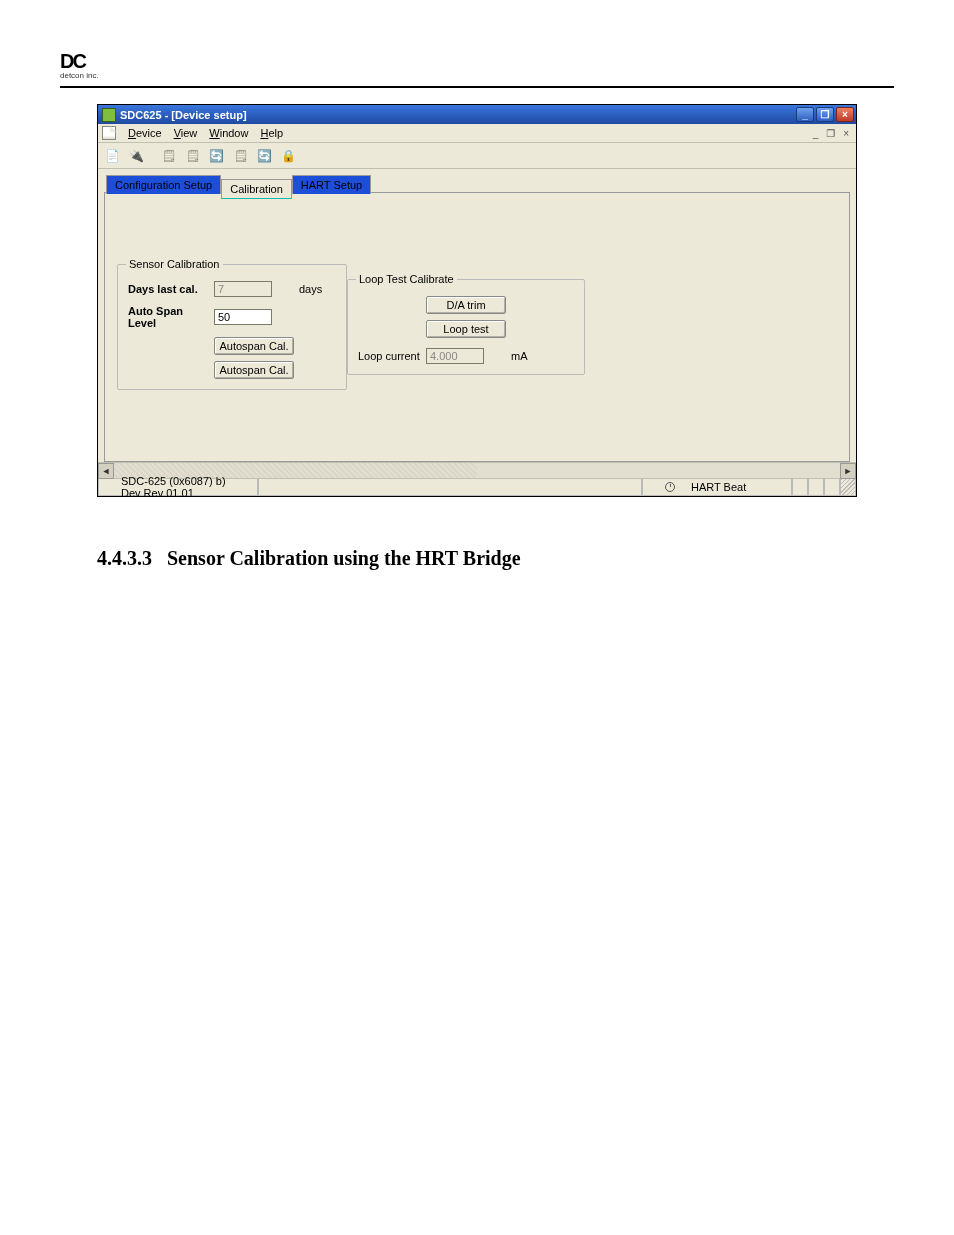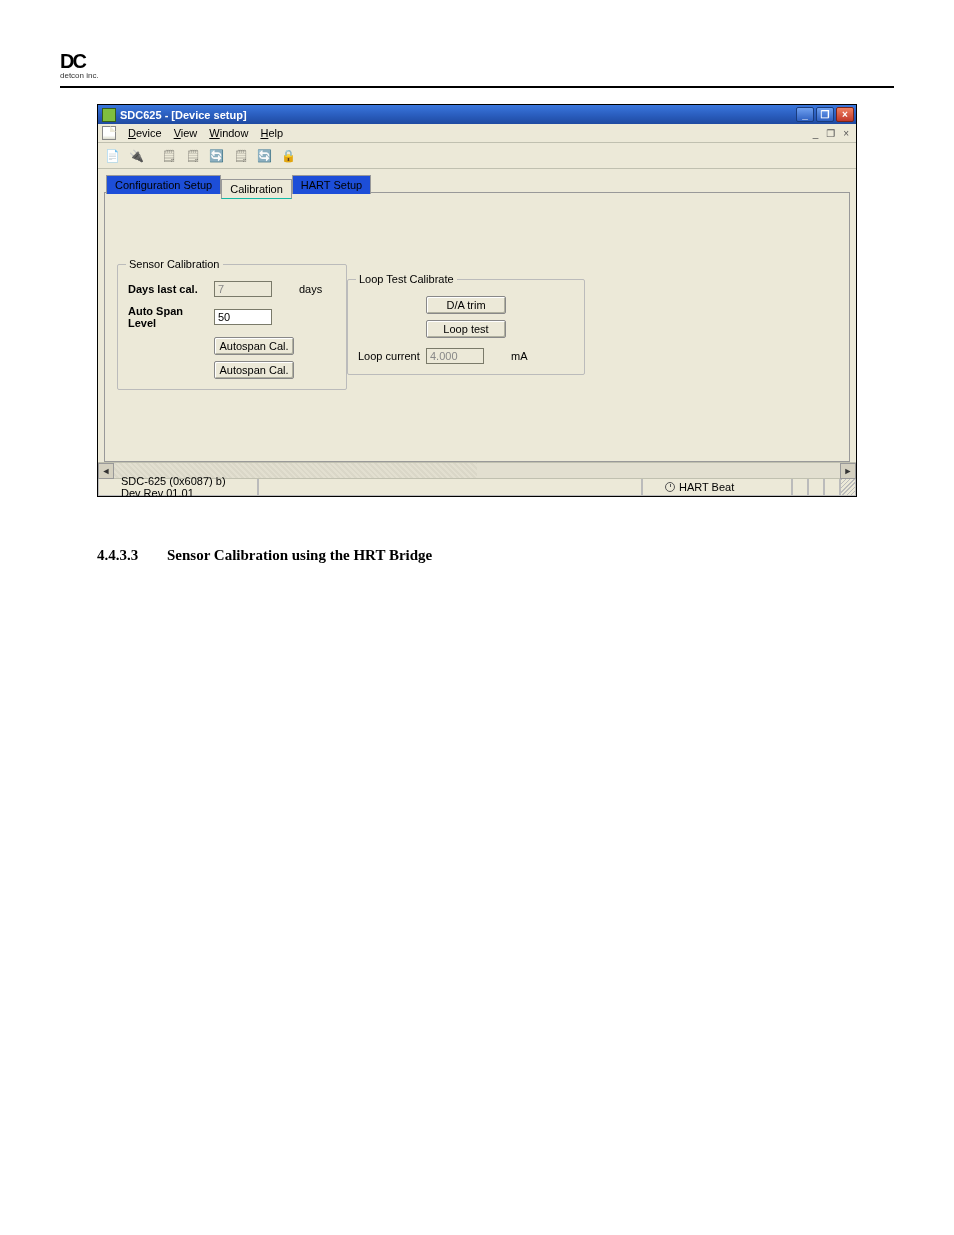--- a/index.html
+++ b/index.html
@@ -224,40 +224,40 @@
     font-size:11px;
   }
   .sb-cell {
     border:1px solid #bbb;
     border-top:none;
     padding:1px 22px;
     display:flex; align-items:center;
   }
   .sb-cell.first { flex:0 0 160px; }
   .sb-cell.stretch { flex:1; min-width:60px; }
-  .sb-cell.hart { flex:0 0 150px; gap:4px; }
+  .sb-cell.hart { flex:0 0 150px; gap:16px; }
   .sb-small { width:16px; flex:0 0 16px; padding:0; }
   .sb-grip { width:16px; flex:0 0 16px;
     background: repeating-linear-gradient(135deg,#bbb,#bbb 1px,transparent 1px,transparent 3px);
     border:1px solid #bbb; border-top:none;
   }
   .clock-icon {
     width:10px; height:10px; border:1px solid #555; border-radius:50%;
     position:relative;
   }
   .clock-icon::after{
     content:""; position:absolute; left:4px; top:1px; width:1px; height:3px; background:#555;
   }
   
   .doc-heading {
     margin: 50px auto 0 auto;
     width: 760px;
     font-family: "Book Antiqua", Palatino, serif;
     font-weight: bold;
-    font-size: 15px;
+    font-size: 20px;
     display:flex;
   }
   .doc-heading .num { width: 70px; }
 </style>
 </head>
 <body>
 
 
 
 

